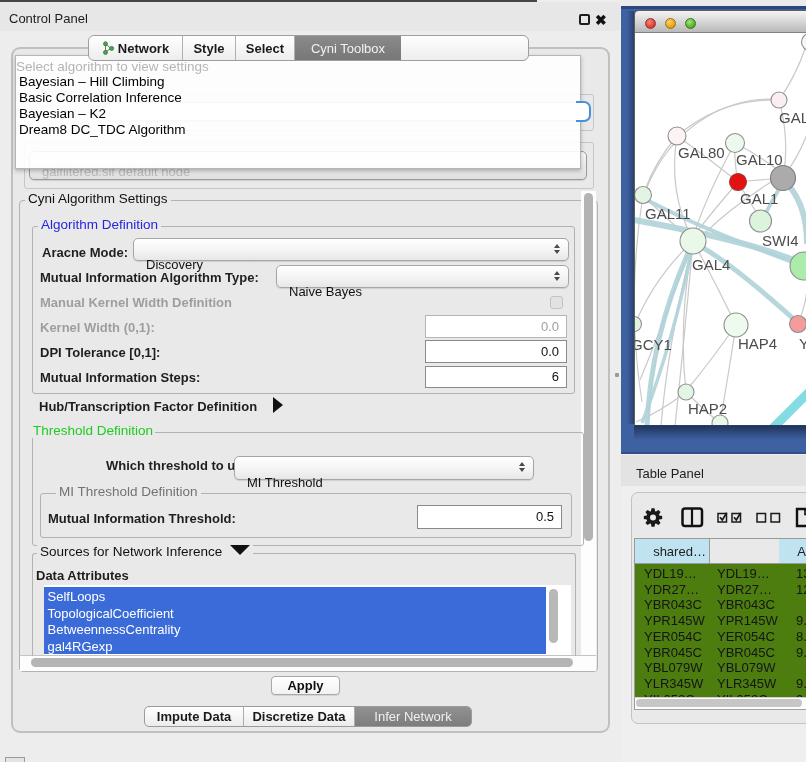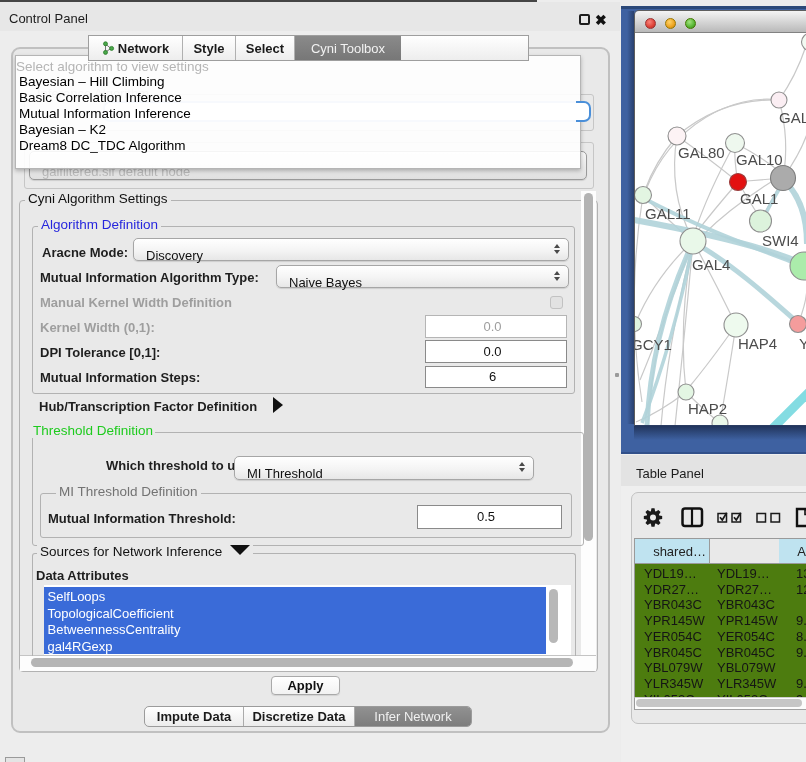--- a/index.html
+++ b/index.html
@@ -6,28 +6,28 @@
 body{width:806px;height:762px;position:relative;overflow:hidden;background:#ececec;
   font-family:"Liberation Sans",sans-serif;-webkit-font-smoothing:antialiased;}
 .abs{position:absolute;}
 .lbl{font-size:13px;font-weight:bold;color:#1e1e1e;white-space:nowrap;}
 .dlbl{font-size:13px;font-weight:bold;color:#9e9e9e;white-space:nowrap;}
 .box{position:absolute;border:1px solid #b2b2b2;border-radius:3px;}
 .boxlab{position:absolute;top:-10px;background:#e9e9e9;padding:0 3px;font-size:13.5px;white-space:nowrap;}
 .combo{position:absolute;border:1px solid #a6a6a6;border-radius:5px;
   background:linear-gradient(#ffffff,#f4f4f4 55%,#e7e7e7);
   box-shadow:0 1px 1px rgba(0,0,0,0.12);}
-.combo .ct{position:absolute;left:12px;top:9px;font-size:13px;color:#111;white-space:nowrap;}
+.combo .ct{position:absolute;left:12px;top:18px;font-size:13px;color:#111;white-space:nowrap;}
 .spin{position:absolute;right:7px;top:3px;width:8px;height:14px;}
 .spin:before{content:"";position:absolute;left:1px;top:2px;border-left:3px solid transparent;
   border-right:3px solid transparent;border-bottom:4.5px solid #4a4a4a;}
 .spin:after{content:"";position:absolute;left:1px;bottom:2px;border-left:3px solid transparent;
   border-right:3px solid transparent;border-top:4.5px solid #4a4a4a;}
 .field{position:absolute;background:#fff;border:1px solid #8a8a8a;font-size:13px;color:#111;
-  text-align:center;padding-right:7px;box-sizing:border-box;}
+  text-align:right;padding-right:7px;box-sizing:border-box;}
 .gtab{display:flex;align-items:center;justify-content:center;font-size:13px;font-weight:bold;color:#1a1a1a;}
 </style>
 </head>
 <body>
 
 <div class="abs" style="left:0;top:0;width:620px;height:762px;background:#ededed;"></div>
 <div class="abs" style="left:0;top:2px;width:620px;height:29px;background:#e7e7e7;"></div>
 <div class="abs" style="left:0;top:0;width:537px;height:2px;background:#454545;"></div>
 <div class="abs" style="left:9px;top:11px;font-size:13px;color:#1c1c1c;">Control Panel</div>
 <div class="abs" style="left:579px;top:14px;width:7px;height:7px;border:2px solid #1d1d1d;border-radius:2px;"></div>
@@ -113,29 +113,28 @@
   <div class="gtab" style="flex:1;background:linear-gradient(#919191,#7d7d7d);color:#f0f0f0;font-weight:normal;">Infer Network</div>
 </div>
 
 <div class="abs" style="left:5px;top:757px;width:18px;height:10px;border:1.5px solid #9a9a9a;background:#e4e4e4;"></div>
 
 <div class="abs" style="left:15px;top:55px;width:564px;height:112px;background:rgba(255,255,255,0.9);border:1px solid #b5b5b5;box-shadow:0 2px 4px rgba(0,0,0,0.25);z-index:1;">
   <div style="font-size:13.5px;color:#b5b5b5;text-align:left;margin-top:3px;">Select algorithm to view settings</div>
   <div style="font-size:13.5px;color:#000;margin-left:3px;line-height:16.1px;">
     <div>Bayesian – Hill Climbing</div>
     <div>Basic Correlation Inference</div>
-    <div>Mutual Information Inference</div>
     <div>Bayesian – K2</div>
     <div>Dream8 DC_TDC Algorithm</div>
   </div>
 </div>
 
 <div class="abs" style="left:576px;top:101px;width:13px;height:17px;border:2.5px solid #4a8fd9;border-left:none;border-radius:0 7px 7px 0;background:#fff;z-index:2;"></div>
 
-<div class="abs" style="left:88px;top:35px;width:439px;height:24px;border:1px solid #9e9e9e;border-radius:0;background:linear-gradient(#ffffff,#ededed);display:flex;overflow:hidden;z-index:5;">
+<div class="abs" style="left:88px;top:35px;width:439px;height:24px;border:1px solid #9e9e9e;border-radius:6px;background:linear-gradient(#ffffff,#ededed);display:flex;overflow:hidden;z-index:5;">
   <div class="gtab" style="width:93px;border-right:1px solid #b0b0b0;">
     <svg width="13" height="14" viewBox="0 0 13 14" style="margin-right:3px;">
       <path d="M3.5,3 L3.5,11 M3.5,11 L9,7.5 M3.5,3 L9,7.5" stroke="#777" stroke-width="1" fill="none"></path>
       <circle cx="3.5" cy="2.8" r="2" fill="#4aa84a" stroke="#2a7a2a" stroke-width="0.8"></circle>
       <circle cx="9.6" cy="7.4" r="2" fill="#4aa84a" stroke="#2a7a2a" stroke-width="0.8"></circle>
       <circle cx="3.5" cy="11.4" r="2" fill="#4aa84a" stroke="#2a7a2a" stroke-width="0.8"></circle>
     </svg>Network</div>
   <div class="gtab" style="width:52px;border-right:1px solid #b0b0b0;">Style</div>
   <div class="gtab" style="width:58px;border-right:1px solid #b0b0b0;">Select</div>
   <div class="gtab" style="width:106px;background:linear-gradient(#8a8a8a,#777777);color:#f2f2f2;font-weight:normal;">Cyni Toolbox</div>

